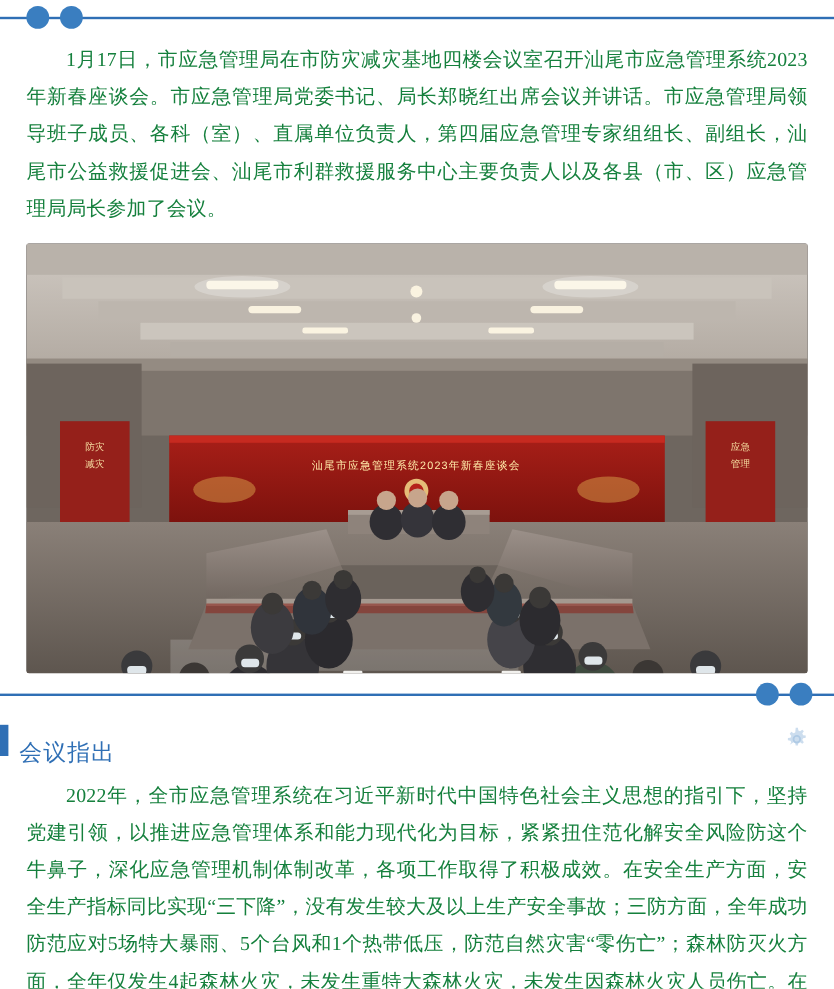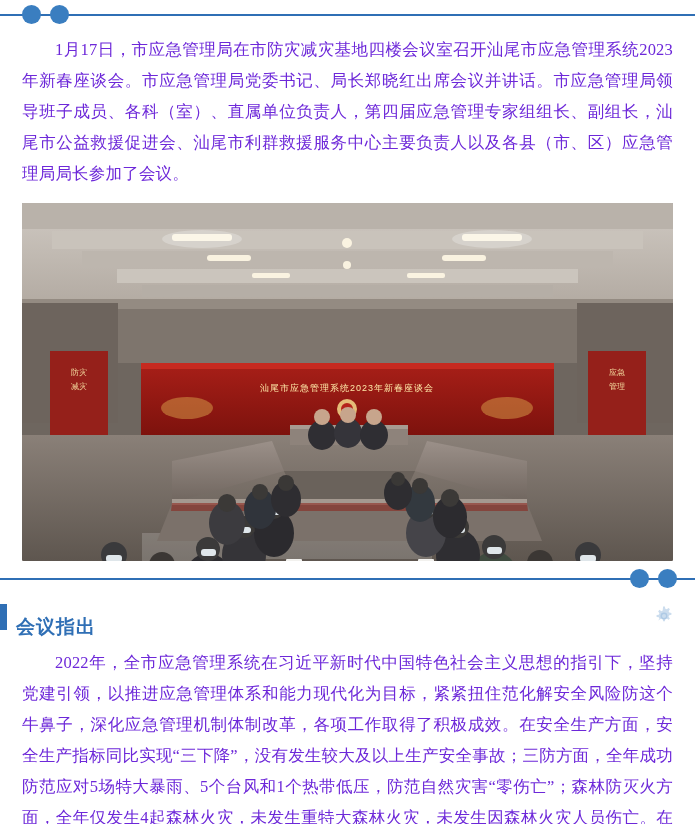--- a/index.html
+++ b/index.html
@@ -49,21 +49,21 @@
     height: 19px;
     border-radius: 50%;
     background: #3a7ec0;
     display: block;
   }
 
   
   .para {
     font-size: 16.5px;
     line-height: 31px;
-    color: #6d28d9;
+    color: #15803d;
     text-align: justify;
     text-justify: inter-ideograph;
     text-indent: 2em;
     margin: 0;
     letter-spacing: 0.2px;
   }
   .intro-block {
     padding: 4px 22px 10px 22px;
   }
 
@@ -106,21 +106,21 @@
   }
   .section-head .bar {
     width: 7px;
     height: 26px;
     background: #2f6fb5;
     margin-right: 9px;
     flex: none;
   }
   .section-title {
     font-family: "Liberation Sans", "DejaVu Sans", sans-serif;
-    font-weight: bold;
+    font-weight: normal;
     font-size: 19px;
     color: #2f6fb5;
     letter-spacing: 1px;
     margin-top: 20px;
   }
   .gear-icon {
     position: absolute;
     right: 20px;
     top: 8px;
     width: 22px;

